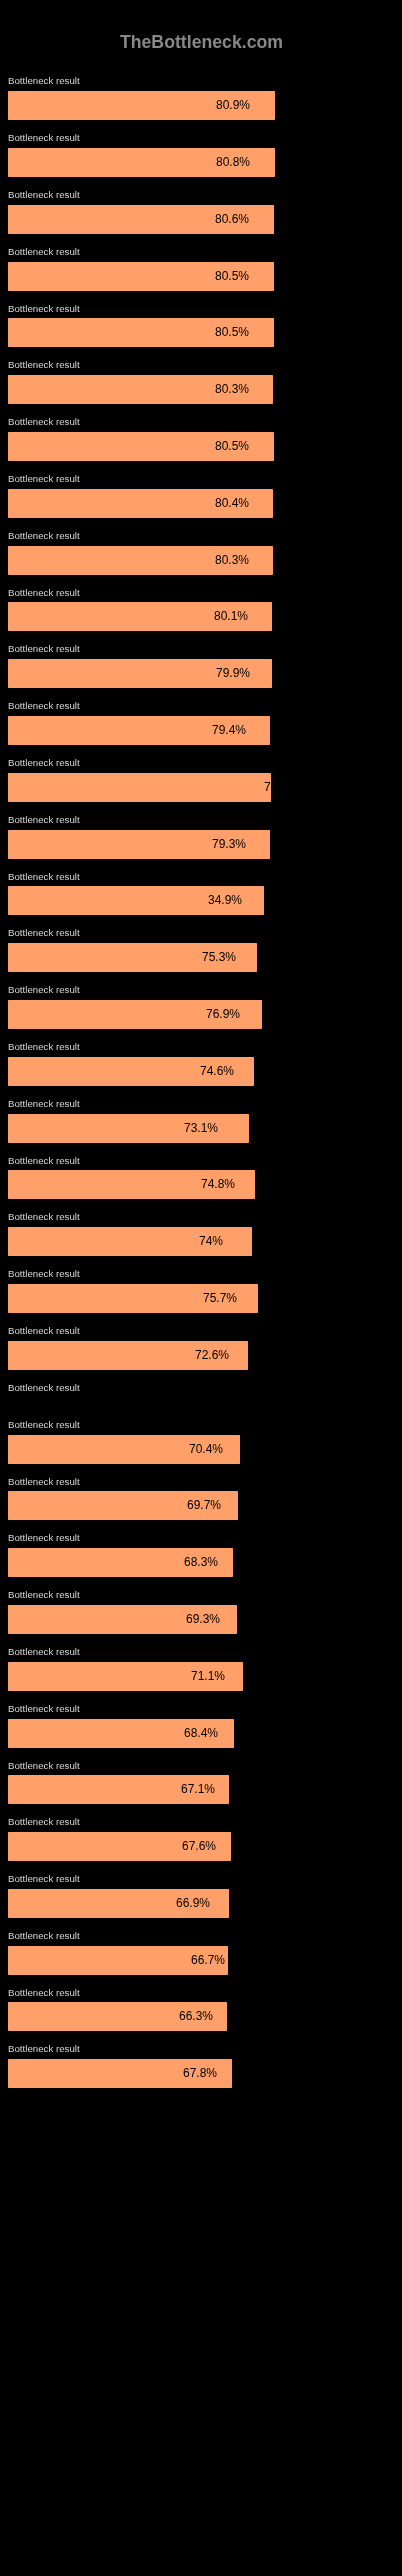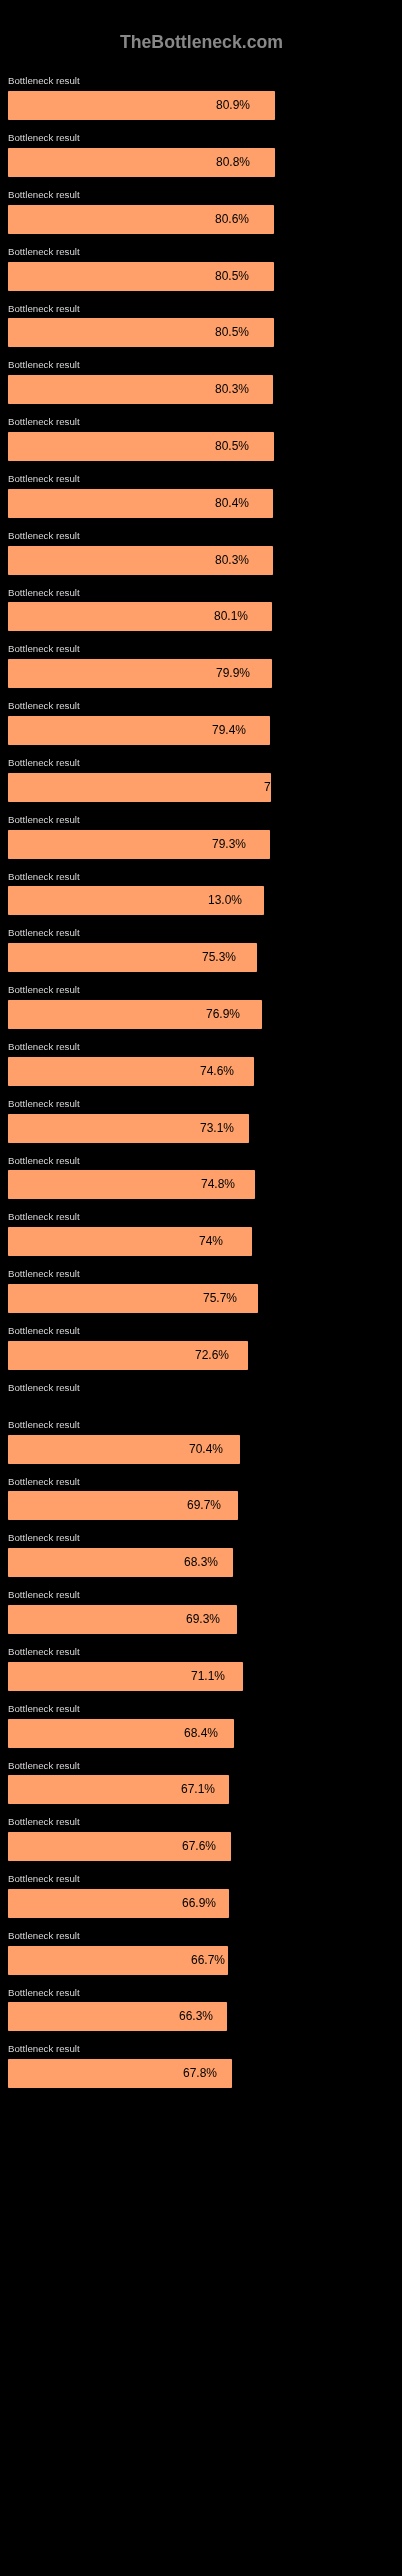--- a/index.html
+++ b/index.html
@@ -157,21 +157,21 @@
       <div class="row-label">Bottleneck result</div>
       <div class="bar-wrap">
         <div class="bar" style="width: 262px;"></div>
         <div class="bar-value" style="left: 204px;">79.3%</div>
       </div>
     </div>
     <div class="row">
       <div class="row-label">Bottleneck result</div>
       <div class="bar-wrap">
         <div class="bar" style="width: 256px;"></div>
-        <div class="bar-value" style="left: 200px;">13.0%</div>
+        <div class="bar-value" style="left: 200px;">34.9%</div>
       </div>
     </div>
     <div class="row">
       <div class="row-label">Bottleneck result</div>
       <div class="bar-wrap">
         <div class="bar" style="width: 249px;"></div>
         <div class="bar-value" style="left: 194px;">75.3%</div>
       </div>
     </div>
     <div class="row">
@@ -185,21 +185,21 @@
       <div class="row-label">Bottleneck result</div>
       <div class="bar-wrap">
         <div class="bar" style="width: 246px;"></div>
         <div class="bar-value" style="left: 192px;">74.6%</div>
       </div>
     </div>
     <div class="row">
       <div class="row-label">Bottleneck result</div>
       <div class="bar-wrap">
         <div class="bar" style="width: 241px;"></div>
-        <div class="bar-value" style="left: 192px;">73.1%</div>
+        <div class="bar-value" style="left: 176px;">73.1%</div>
       </div>
     </div>
     <div class="row">
       <div class="row-label">Bottleneck result</div>
       <div class="bar-wrap">
         <div class="bar" style="width: 247px;"></div>
         <div class="bar-value" style="left: 193px;">74.8%</div>
       </div>
     </div>
     <div class="row">
@@ -279,21 +279,21 @@
       <div class="row-label">Bottleneck result</div>
       <div class="bar-wrap">
         <div class="bar" style="width: 223px;"></div>
         <div class="bar-value" style="left: 174px;">67.6%</div>
       </div>
     </div>
     <div class="row">
       <div class="row-label">Bottleneck result</div>
       <div class="bar-wrap">
         <div class="bar" style="width: 221px;"></div>
-        <div class="bar-value" style="left: 174px;">66.9%</div>
+        <div class="bar-value" style="left: 168px;">66.9%</div>
       </div>
     </div>
     <div class="row">
       <div class="row-label">Bottleneck result</div>
       <div class="bar-wrap">
         <div class="bar" style="width: 220px;"></div>
         <div class="bar-value" style="left: 183px;">66.7%</div>
       </div>
     </div>
     <div class="row">

